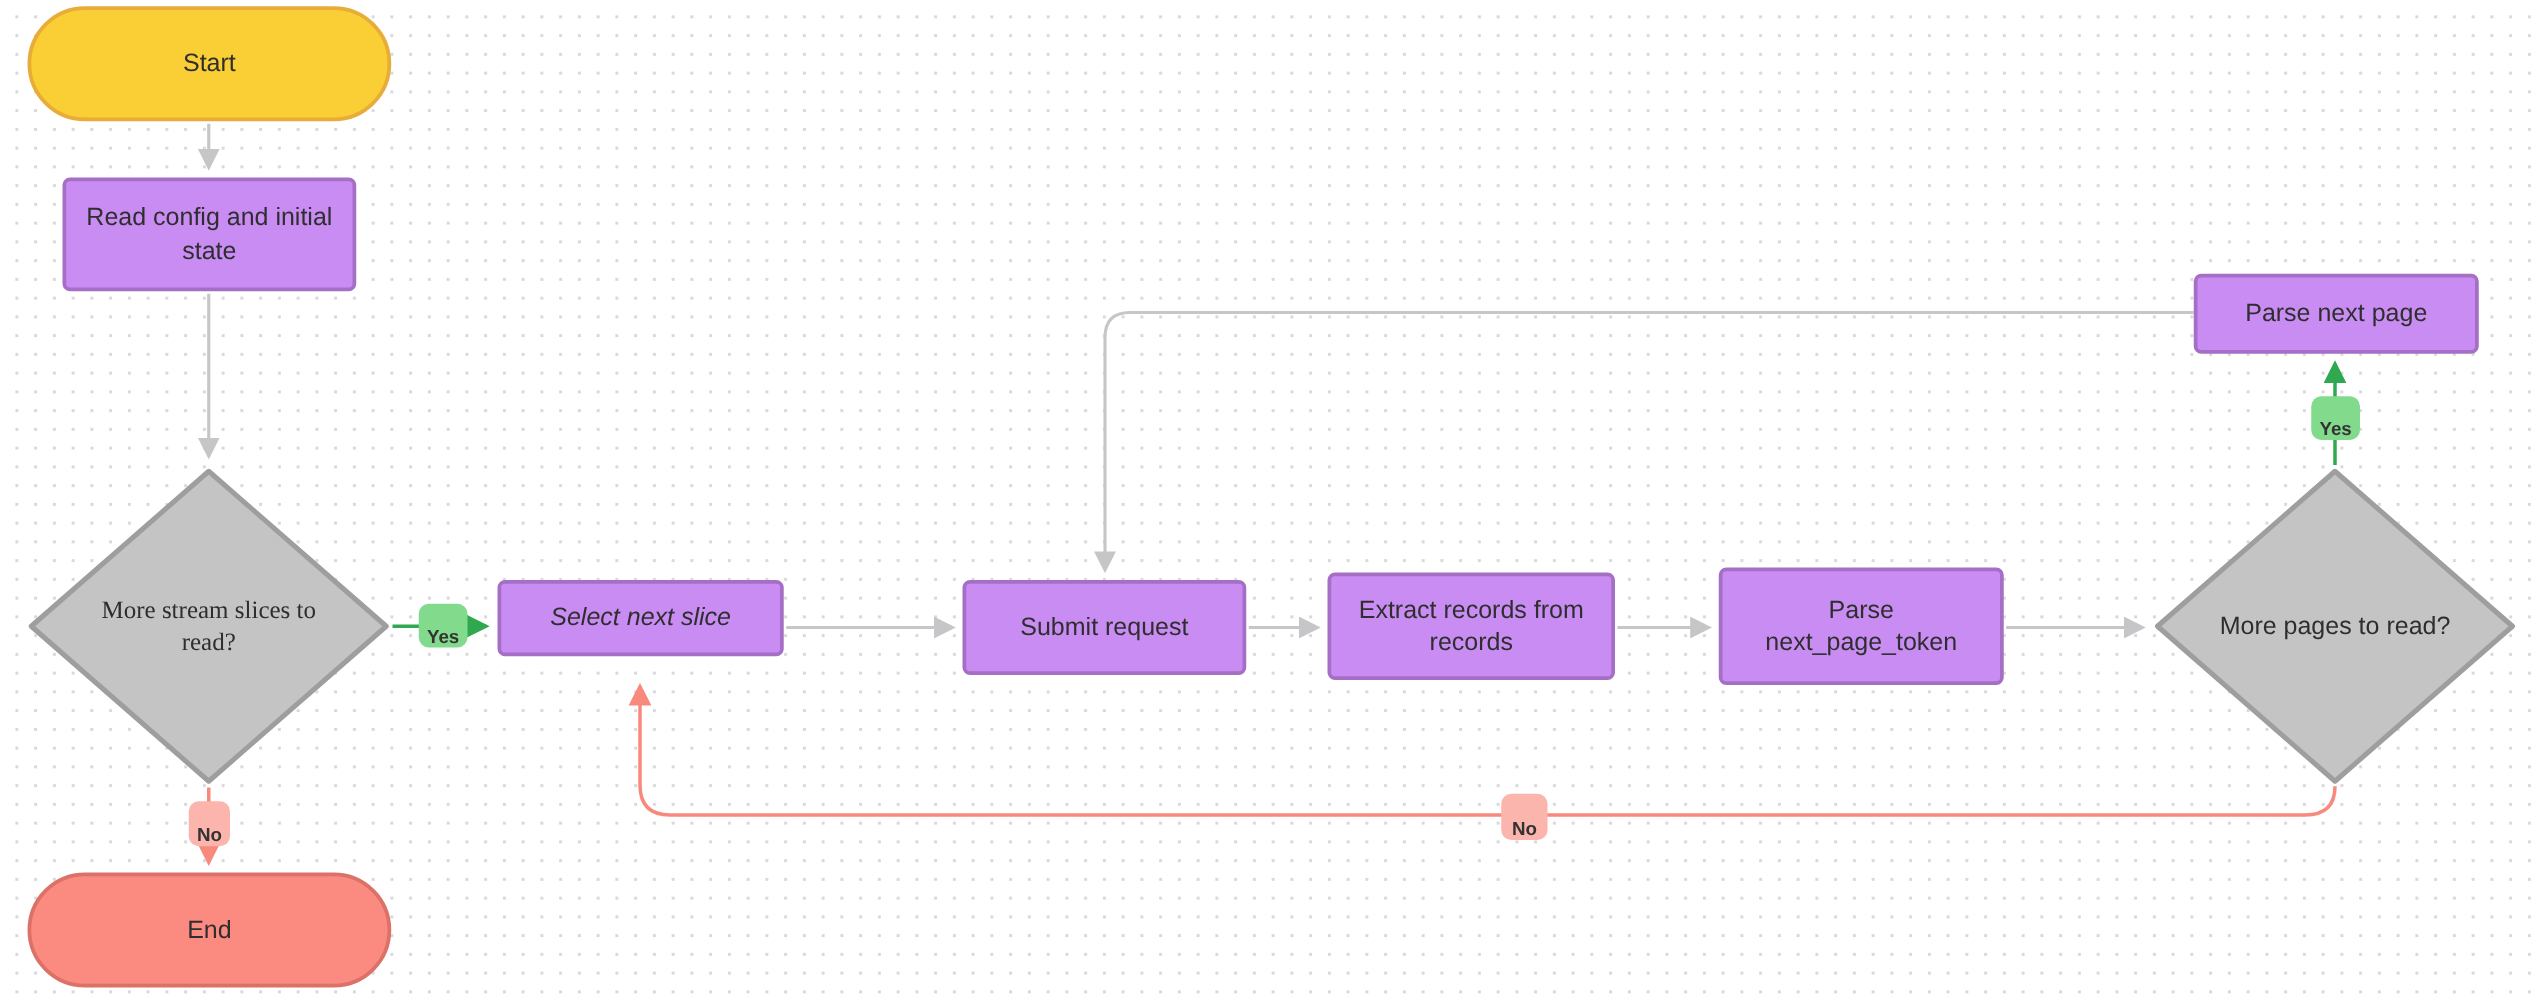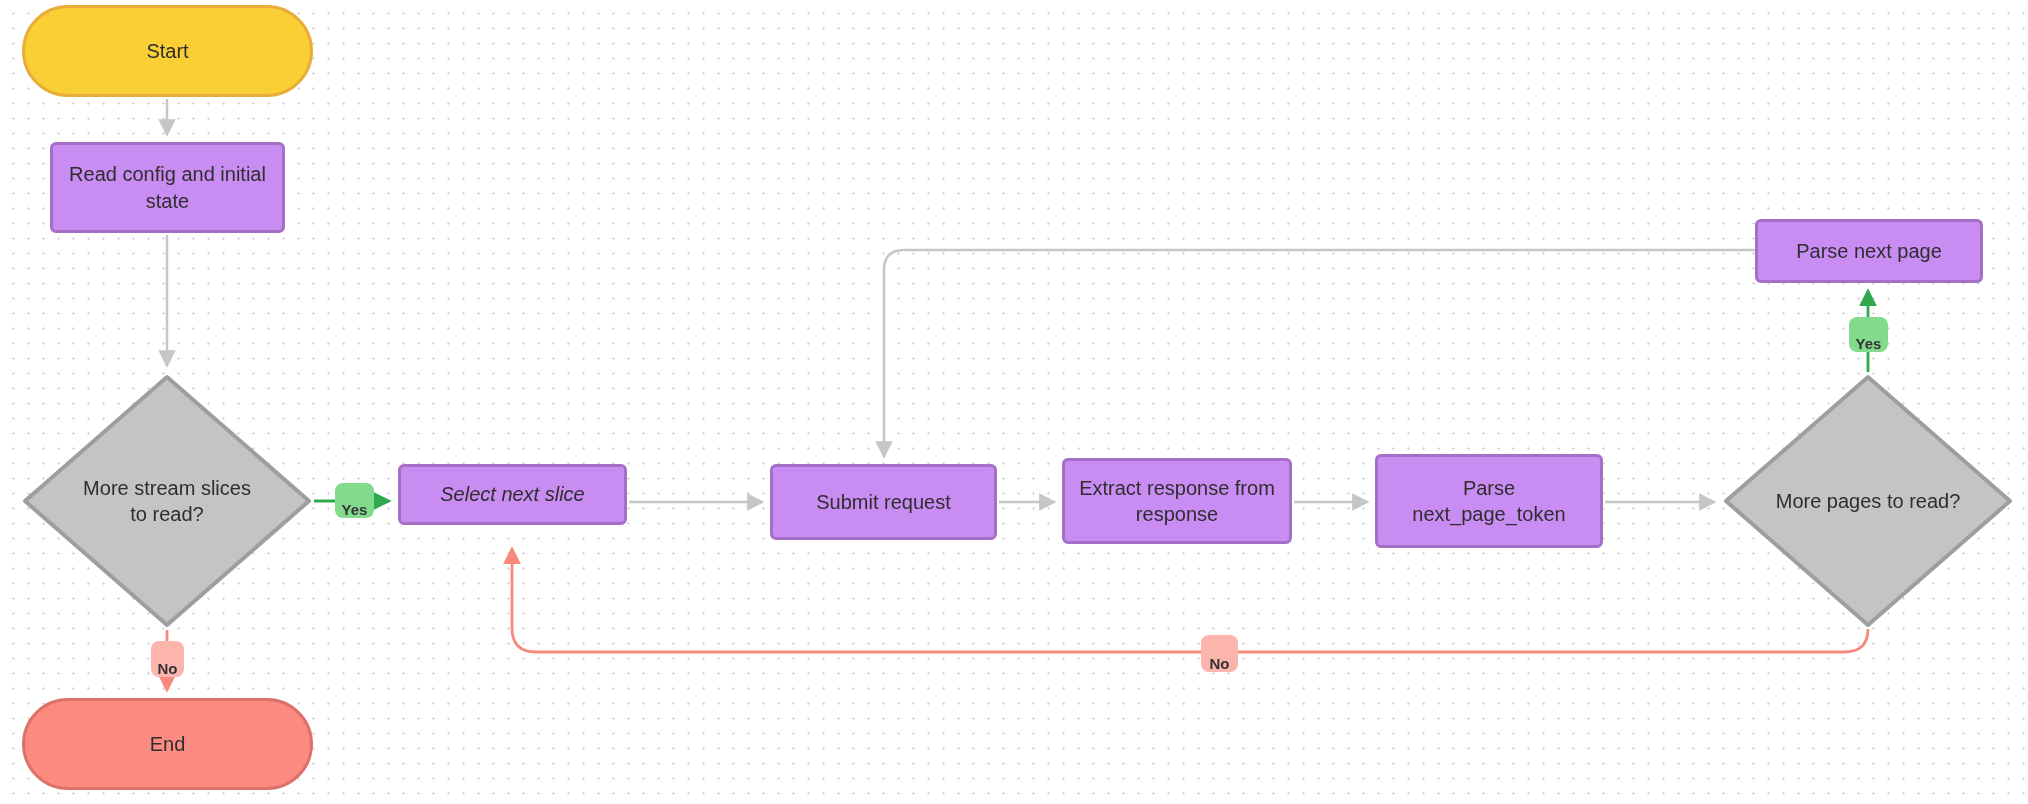--- a/index.html
+++ b/index.html
@@ -87,41 +87,41 @@
   </svg>
 
   <div class="node terminal" style="left: 22px; top: 5px; width: 291px; height: 92px; background: rgb(250, 207, 54); border-color: rgb(232, 172, 56);">
     <span class="node-label">Start</span>
   </div>
 
   <div class="node process" style="left: 50px; top: 142px; width: 235px; height: 91px; background: rgb(201, 140, 243); border-color: rgb(165, 111, 198);">
     <span class="node-label">Read config and initial state</span>
   </div>
 
-  <div class="decision" style="left:21px; top:373px; width:292px; height:256px;">
+  <div class="decision" style="left:21px; top:373px; width:292px; height:256px;font-family:Liberation Serif, serif;">
     <svg width="292" height="256" viewBox="0 0 292 256">
       <polygon points="146,4 288,128 146,252 4,128" fill="#C4C4C4" stroke="#9E9E9E" stroke-width="4" stroke-linejoin="round" style="fill: rgb(196, 196, 196); stroke: rgb(158, 158, 158);"></polygon>
     </svg>
     <span class="decision-label">More stream slices to read?</span>
   </div>
 
   <div class="node terminal" style="left: 22px; top: 698px; width: 291px; height: 92px; background: rgb(251, 138, 128); border-color: rgb(220, 113, 104);">
     <span class="node-label">End</span>
   </div>
 
   <div class="node process" style="left: 398px; top: 464px; width: 229px; height: 61px; background: rgb(201, 140, 243); border-color: rgb(165, 111, 198); font-style: italic;">
     <span class="node-label">Select next slice</span>
   </div>
 
   <div class="node process" style="left: 770px; top: 464px; width: 227px; height: 76px; background: rgb(201, 140, 243); border-color: rgb(165, 111, 198);">
     <span class="node-label">Submit request</span>
   </div>
 
   <div class="node process" style="left: 1062px; top: 458px; width: 230px; height: 86px; background: rgb(201, 140, 243); border-color: rgb(165, 111, 198);">
-    <span class="node-label">Extract response from response</span>
+    <span class="node-label">Extract records from records</span>
   </div>
 
   <div class="node process" style="left: 1375px; top: 454px; width: 228px; height: 94px; background: rgb(201, 140, 243); border-color: rgb(165, 111, 198);">
     <span class="node-label">Parse
 next_page_token</span>
   </div>
 
   <div class="decision" style="left:1722px; top:373px; width:292px; height:256px;">
     <svg width="292" height="256" viewBox="0 0 292 256">
       <polygon points="146,4 288,128 146,252 4,128" fill="#C4C4C4" stroke="#9E9E9E" stroke-width="4" stroke-linejoin="round" style="fill: rgb(196, 196, 196); stroke: rgb(158, 158, 158);"></polygon>

